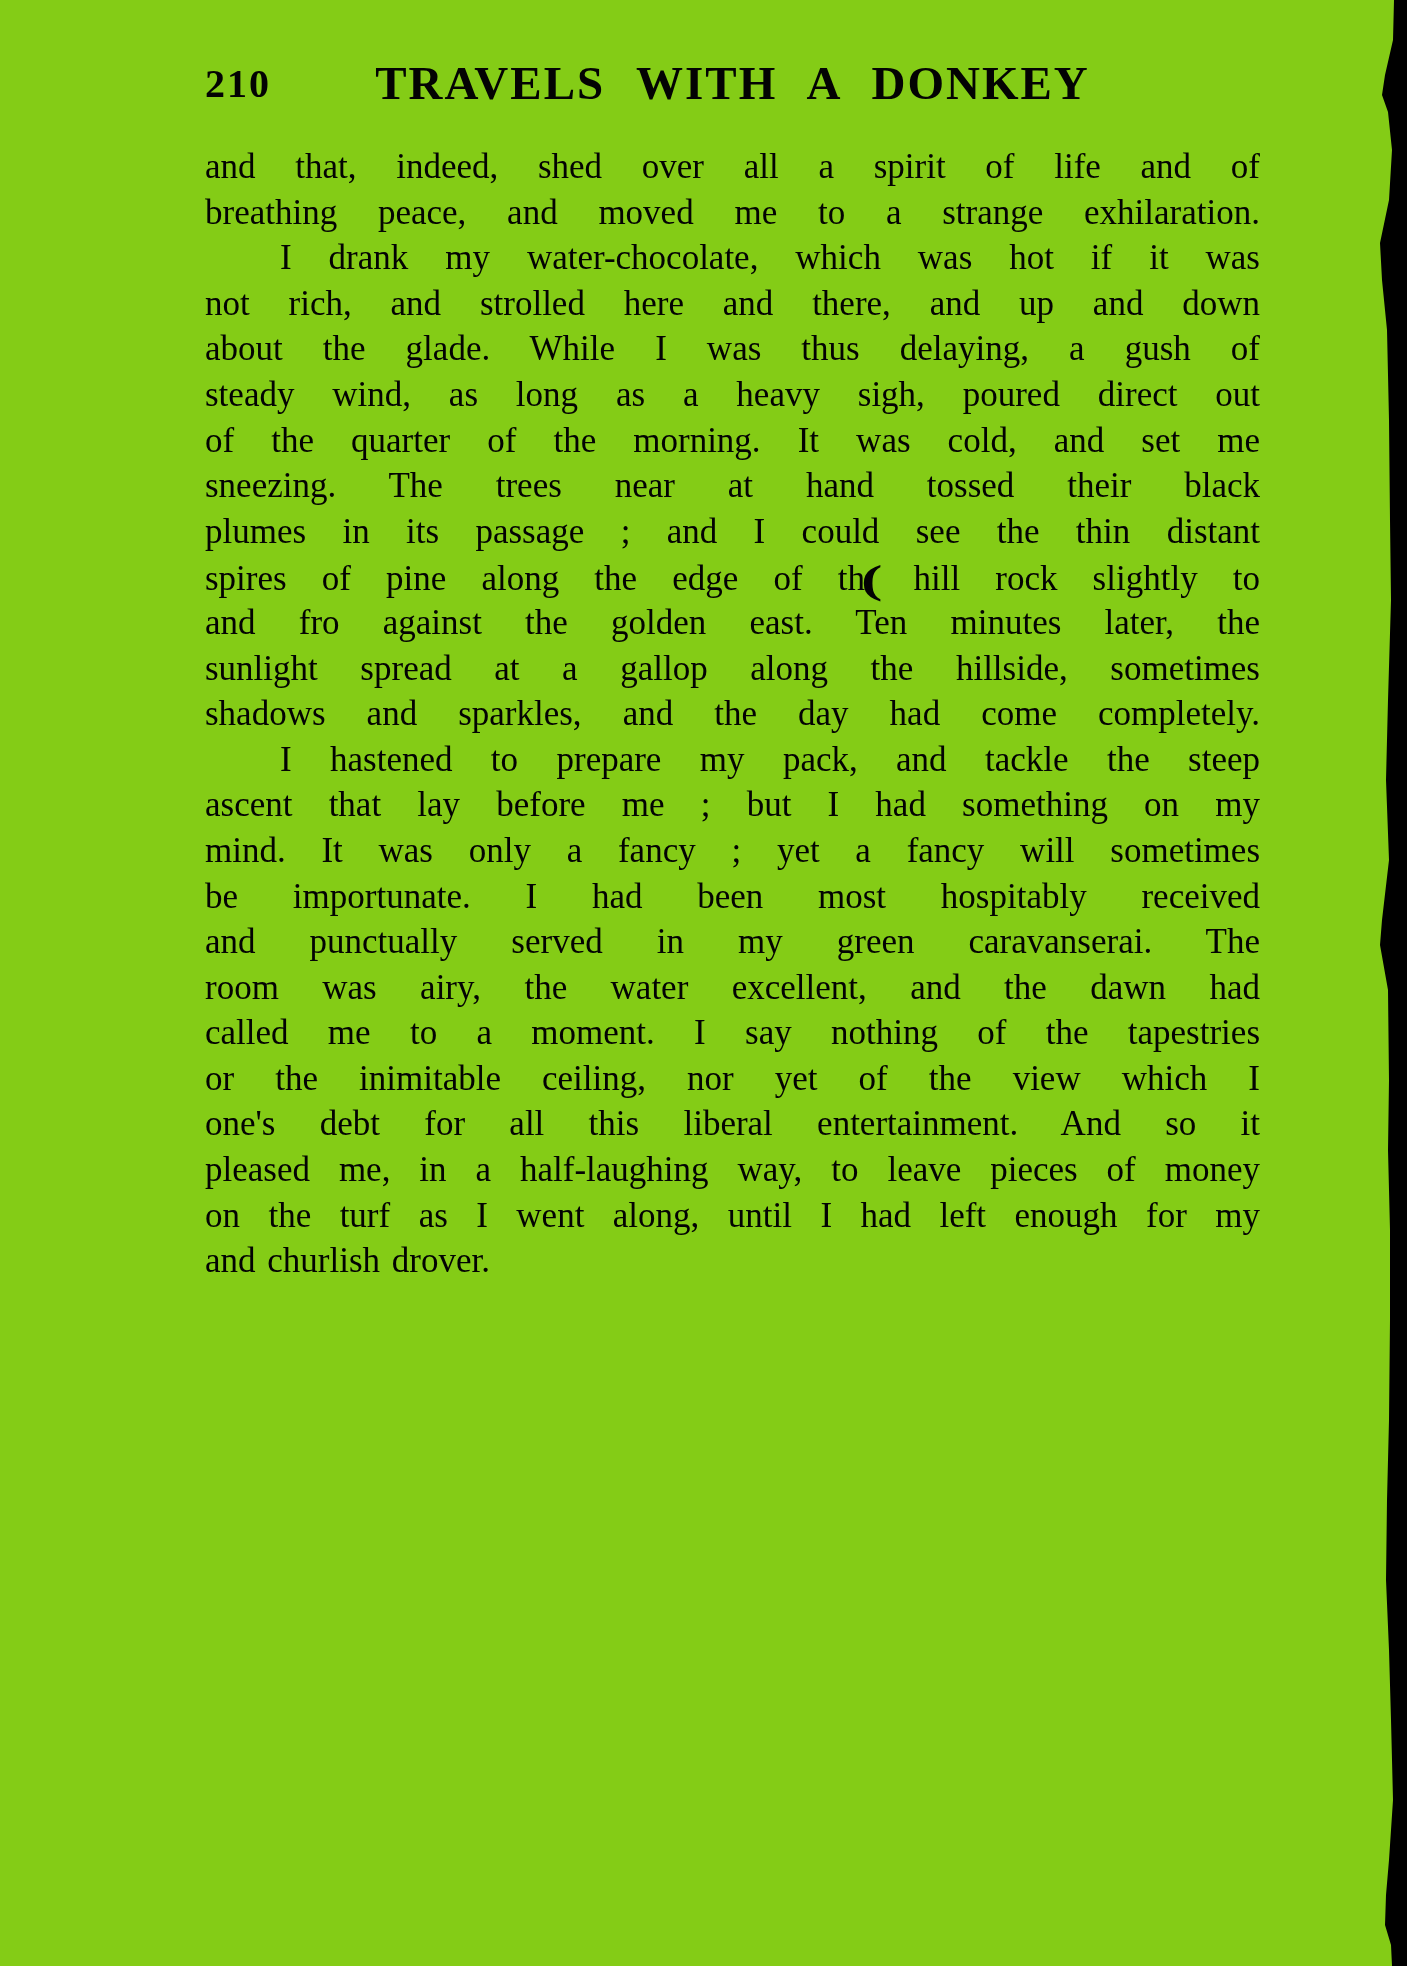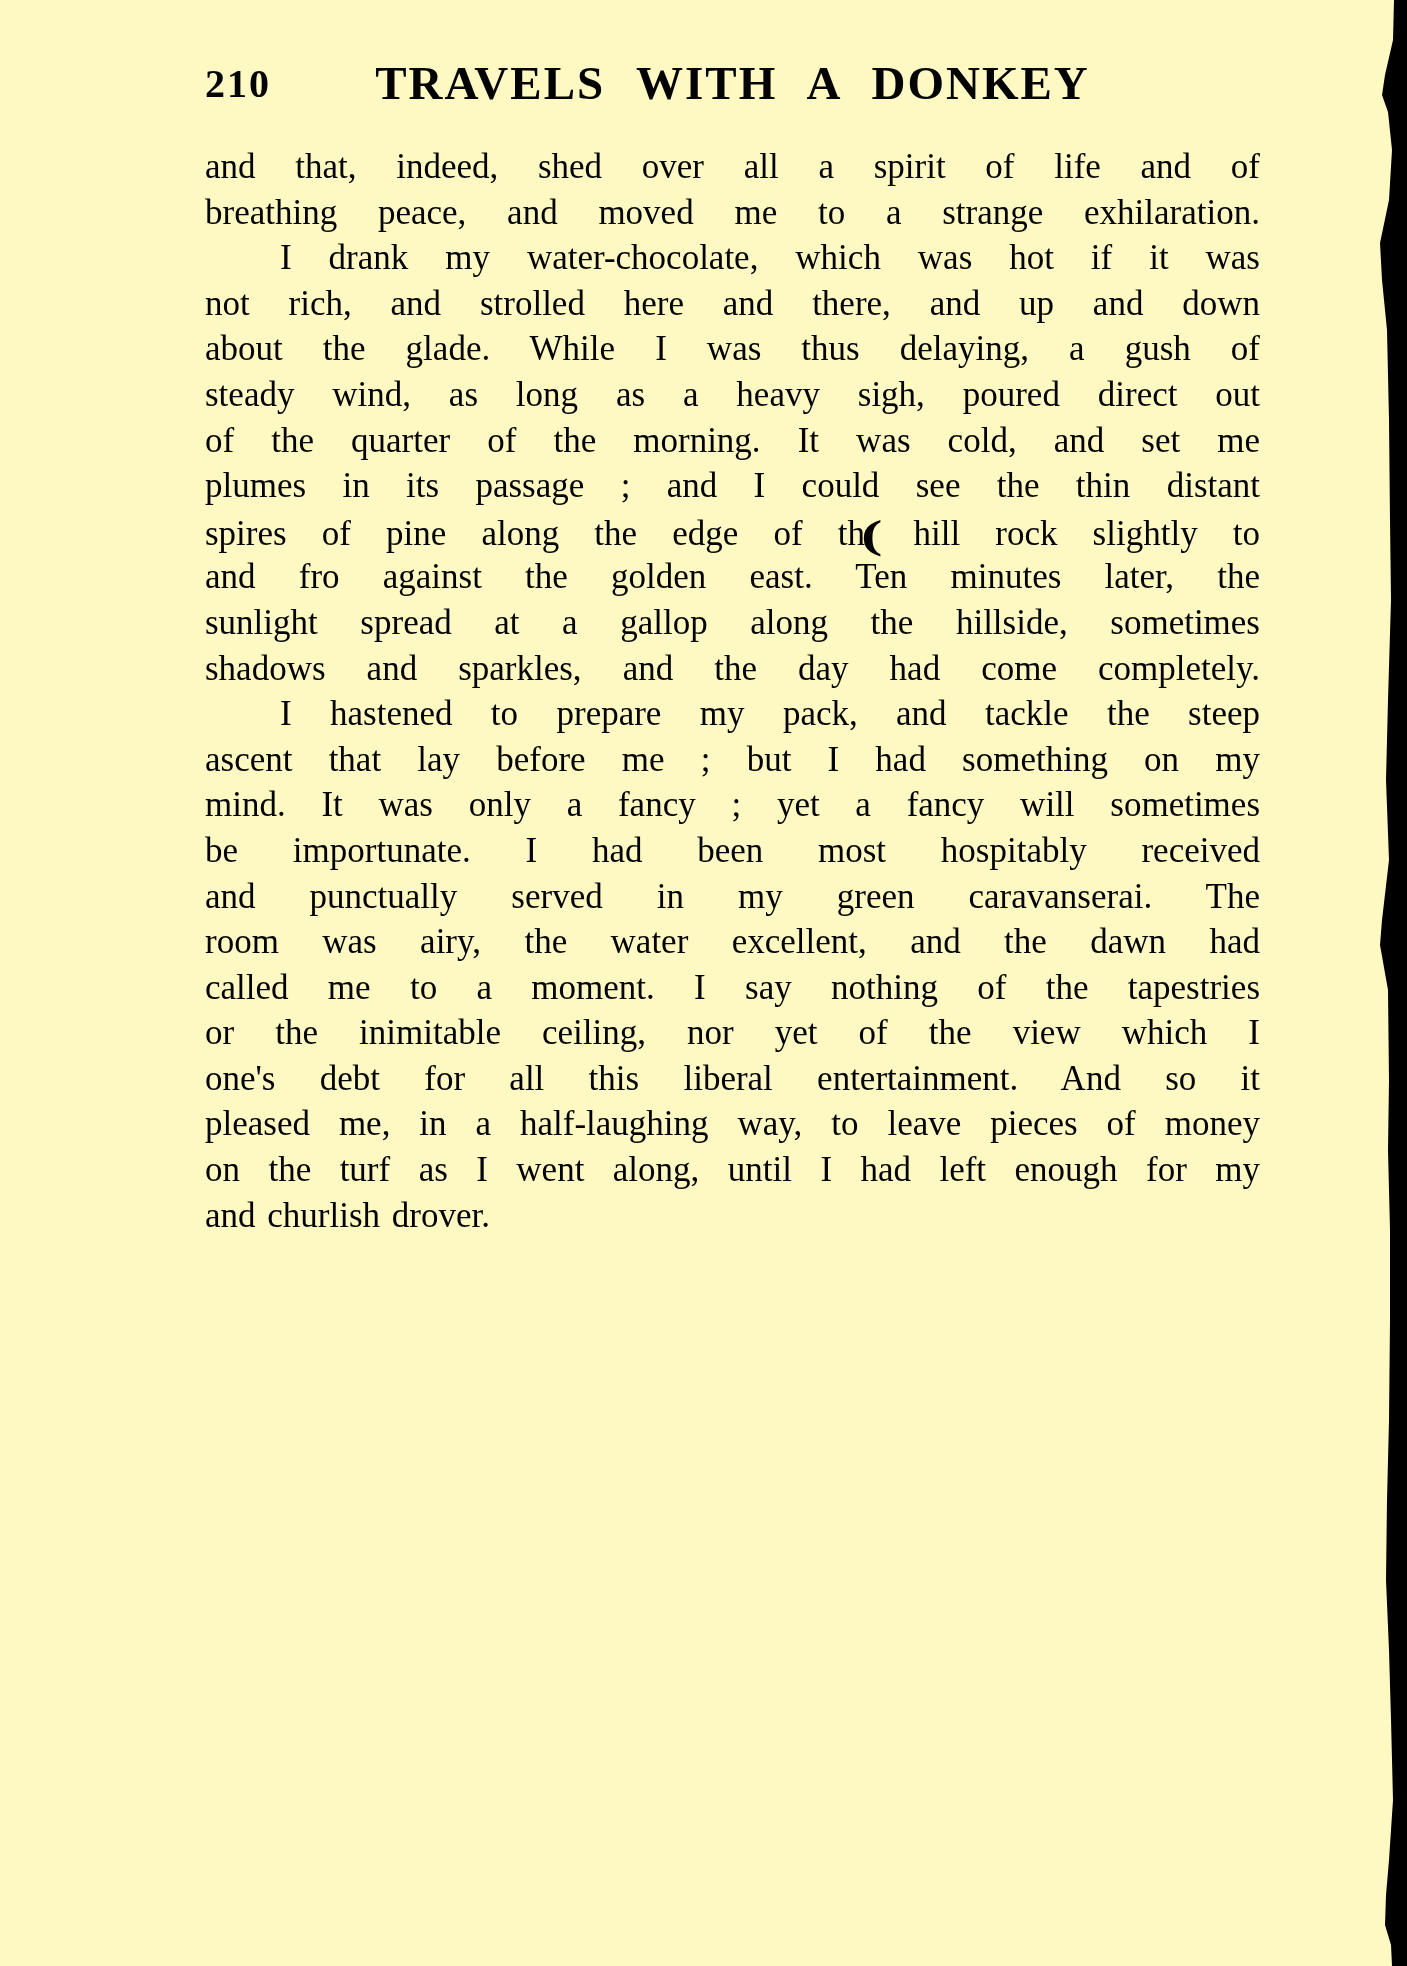--- a/index.html
+++ b/index.html
@@ -43,35 +43,36 @@
     transform:scaleX(1.6) translateY(3px);
     transform-origin:center;
   }
   .scan-bar{
     position:absolute;top:0;right:0;width:34px;height:1966px;
   }
 </style>
 </head>
 <body>
 
-<div class="page" style="color: rgb(3, 3, 3); background: #fef9c3;">
+<div class="page" style="color: rgb(3, 3, 3); background: #84cc16;">
 
   <div class="header">
     <span class="page-number">210</span>
     <div class="header-title">TRAVELS WITH A DONKEY</div>
   </div>
 
   <div class="text-block">
       <div class="line">and that, indeed, shed over all a spirit of life and of</div>
       <div class="line">breathing peace, and moved me to a strange exhilaration.</div>
       <div class="line indent">I drank my water-chocolate, which was hot if it was</div>
       <div class="line">not rich, and strolled here and there, and up and down</div>
       <div class="line">about the glade.  While I was thus delaying, a gush of</div>
       <div class="line">steady wind, as long as a heavy sigh, poured direct out</div>
       <div class="line">of the quarter of the morning.  It was cold, and set me</div>
+      <div class="line">sneezing.  The trees near at hand tossed their black</div>
       <div class="line">plumes in its passage ;  and I could see the thin distant</div>
       <div class="line">spires of pine along the edge of th<span class="blot">(</span> hill rock slightly to</div>
       <div class="line">and fro against the golden east.  Ten minutes later, the</div>
       <div class="line">sunlight spread at a gallop along the hillside, sometimes</div>
       <div class="line">shadows and sparkles, and the day had come completely.</div>
       <div class="line indent">I hastened to prepare my pack, and tackle the steep</div>
       <div class="line">ascent that lay before me ;  but I had something on my</div>
       <div class="line">mind.  It was only a fancy ;  yet a fancy will sometimes</div>
       <div class="line">be importunate.  I had been most hospitably received</div>
       <div class="line">and punctually served in my green caravanserai.  The</div>

